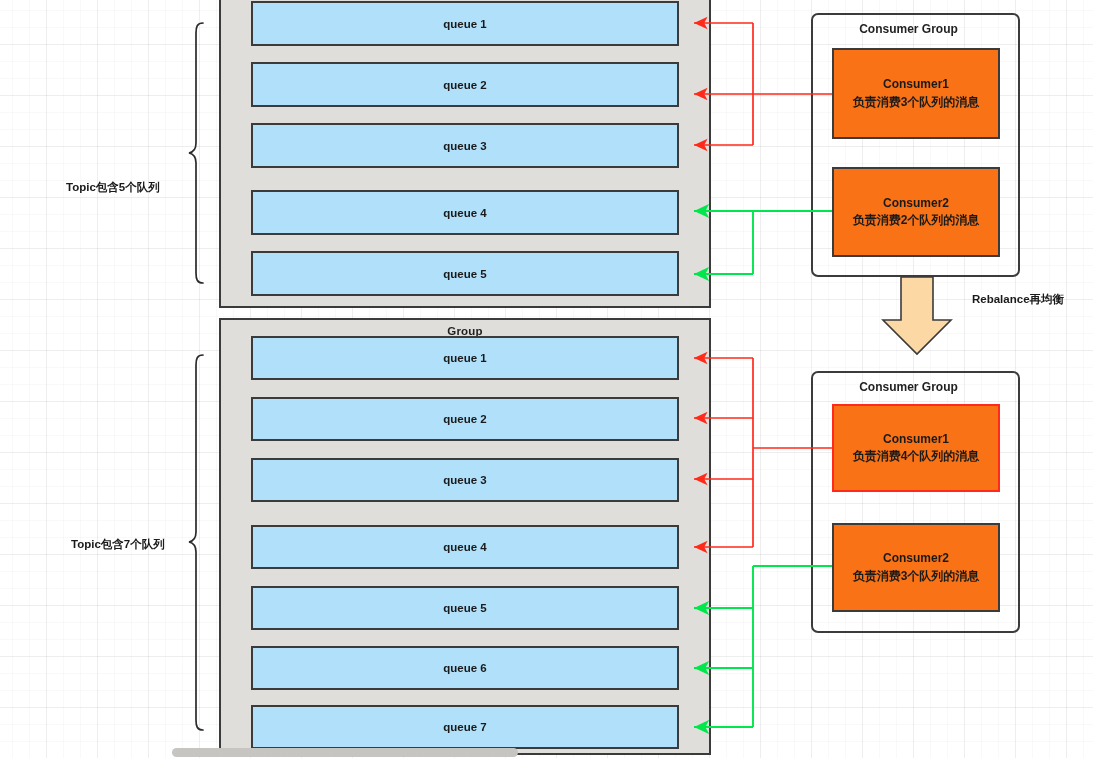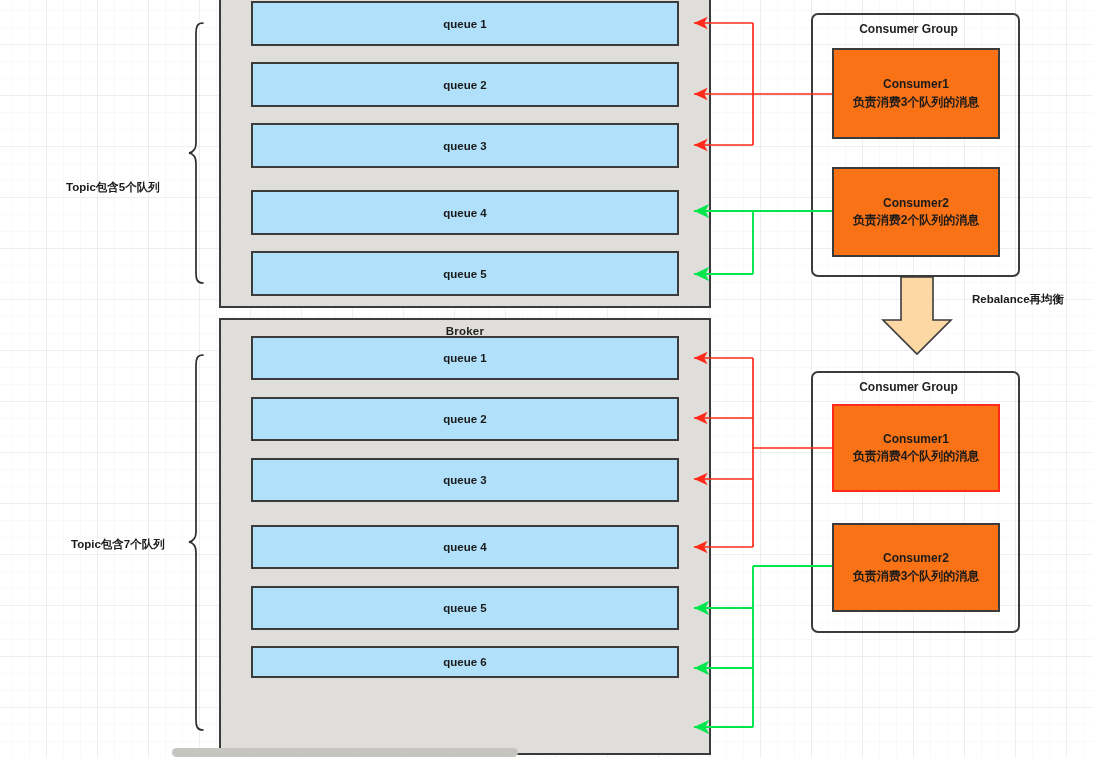--- a/index.html
+++ b/index.html
@@ -89,40 +89,43 @@
     <span>queue 3</span>
   </div>
   <div class="abs queue" style="left:251px;top:190px;width:428px;height:45px;">
     <span>queue 4</span>
   </div>
   <div class="abs queue" style="left:251px;top:251px;width:428px;height:45px;">
     <span>queue 5</span>
   </div>
 
   <div class="abs broker" style="left:219px;top:318px;width:492px;height:437px;">
-    <div class="broker-label">Broker</div>
+    <div class="broker-label">Group</div>
   </div>
 
   <div class="abs queue" style="left:251px;top:336px;width:428px;height:44px;">
     <span>queue 1</span>
   </div>
   <div class="abs queue" style="left:251px;top:397px;width:428px;height:44px;">
     <span>queue 2</span>
   </div>
   <div class="abs queue" style="left:251px;top:458px;width:428px;height:44px;">
     <span>queue 3</span>
   </div>
   <div class="abs queue" style="left:251px;top:525px;width:428px;height:44px;">
     <span>queue 4</span>
   </div>
   <div class="abs queue" style="left:251px;top:586px;width:428px;height:44px;">
     <span>queue 5</span>
   </div>
-  <div class="abs queue" style="left:251px;top:646px;width:428px;height:32px;">
+  <div class="abs queue" style="left:251px;top:646px;width:428px;height:44px;">
     <span>queue 6</span>
+  </div>
+  <div class="abs queue" style="left:251px;top:705px;width:428px;height:44px;">
+    <span>queue 7</span>
   </div>
 
   <div class="abs cgroup" style="left:811px;top:13px;width:209px;height:264px;">
     <div class="cgroup-title">Consumer Group</div>
   </div>
   <div class="abs consumer" style="left:832px;top:48px;width:168px;height:91px;">
     <span class="c-name">Consumer1</span>
     <span class="c-desc">负责消费3个队列的消息</span>
   </div>
   <div class="abs consumer" style="left:832px;top:167px;width:168px;height:90px;">

